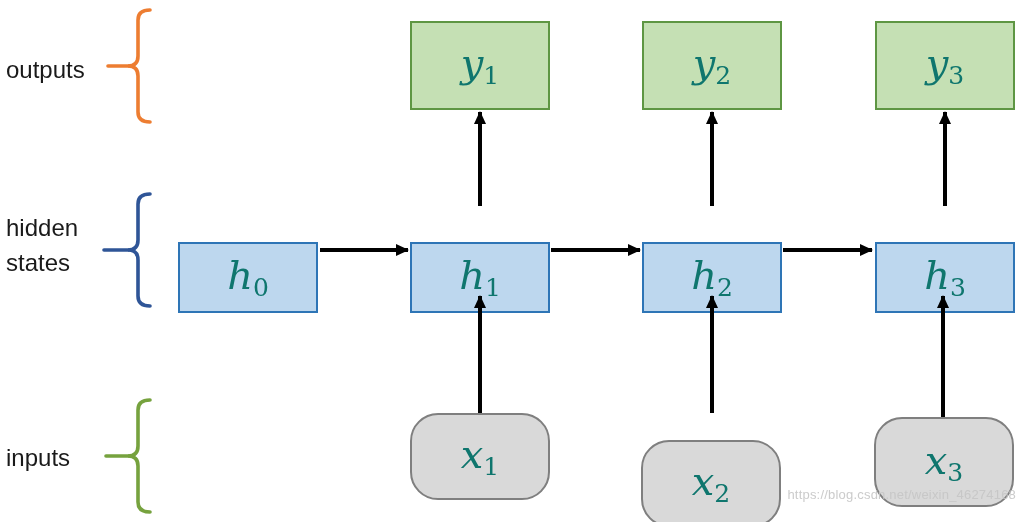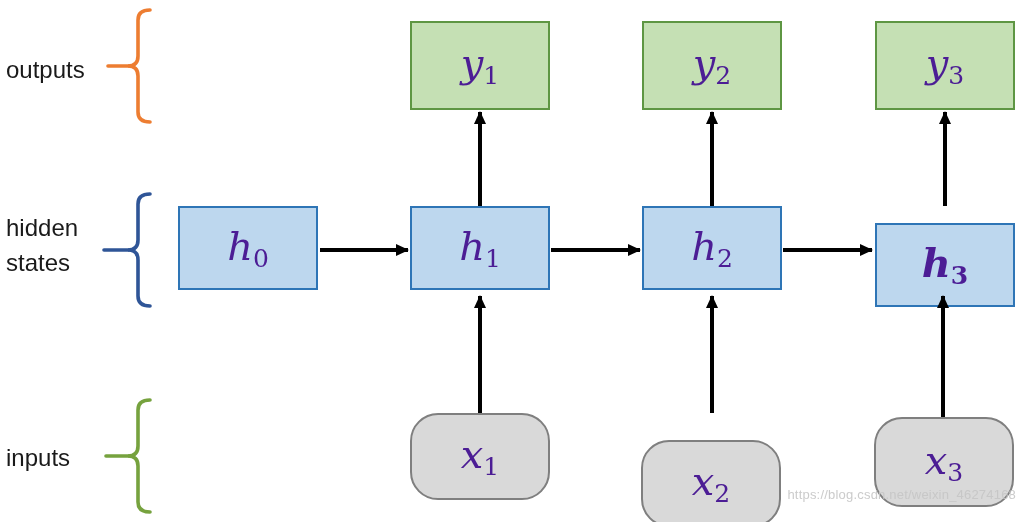--- a/index.html
+++ b/index.html
@@ -11,24 +11,24 @@
   .side-label{
     position:absolute;color:#1a1a1a;font-size:24px;line-height:35px;
     white-space:nowrap;
   }
   
   .box{
     position:absolute;width:140px;display:flex;align-items:center;justify-content:center;
     box-sizing:border-box;border:2px solid;
   }
   .box.output{background:var(--output-fill);border-color:var(--output-border);height:89px;}
-  .box.hidden{background:var(--hidden-fill);border-color:var(--hidden-border);height:84px;}
+  .box.hidden{background:var(--hidden-fill);border-color:var(--hidden-border);height:71px;margin-top:36px;}
   .box.input{background:var(--input-fill);border-color:var(--input-border);height:87px;border-radius:28px;}
   .math{
-    font-family:"DejaVu Serif",serif;font-style:italic;font-size:40px;color:#4c1d95;
+    font-family:"DejaVu Serif",serif;font-style:italic;font-size:40px;color:#0f766e;
     line-height:1;
   }
   .math sub{font-style:normal;font-size:25px;vertical-align:-0.28em;letter-spacing:0;}
   
   #arrows{position:absolute;left:0;top:0;}
   #arrows line{stroke:var(--arrow);stroke-width:4;}
   #arrowhead path{fill:var(--arrow);}
   .brace-svg{position:absolute;}
   .brace-svg path,.brace-svg line{fill:none;stroke-width:3.6;stroke-linecap:round;}
   .stroke-outputs{stroke:var(--outputs-brace);}
@@ -81,21 +81,21 @@
 
   <div class="box hidden" style="left:178px;top:206px;">
     <span class="math"><span>h</span><sub>0</sub></span>
   </div>
   <div class="box hidden" style="left:410px;top:206px;">
     <span class="math"><span>h</span><sub>1</sub></span>
   </div>
   <div class="box hidden" style="left:642px;top:206px;">
     <span class="math"><span>h</span><sub>2</sub></span>
   </div>
-  <div class="box hidden" style="left:875px;top:223px;font-weight:bold;">
+  <div class="box hidden" style="left:875px;top:206px;">
     <span class="math"><span>h</span><sub>3</sub></span>
   </div>
 
   <div class="box input" style="left:410px;top:413px;">
     <span class="math"><span>x</span><sub>1</sub></span>
   </div>
   <div class="box input" style="left:641px;top:413px;margin-top:27px;">
     <span class="math"><span>x</span><sub>2</sub></span>
   </div>
   <div class="box input" style="left:874px;top:417px;height:90px;">

